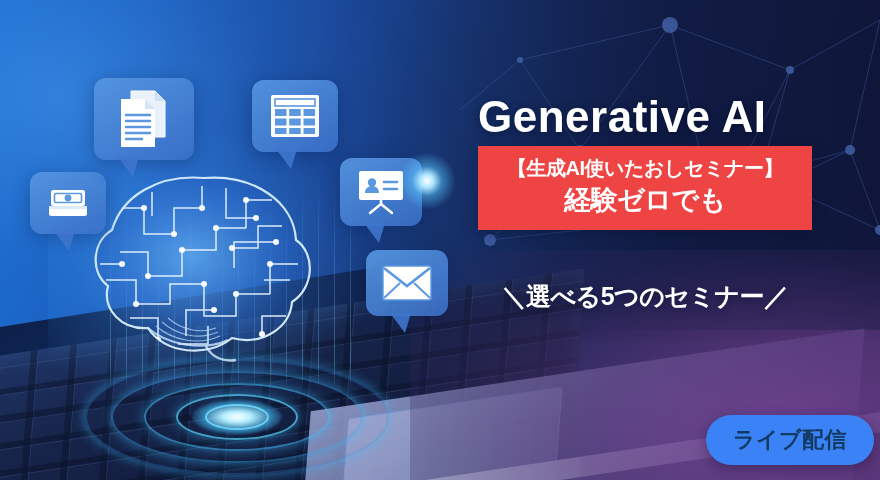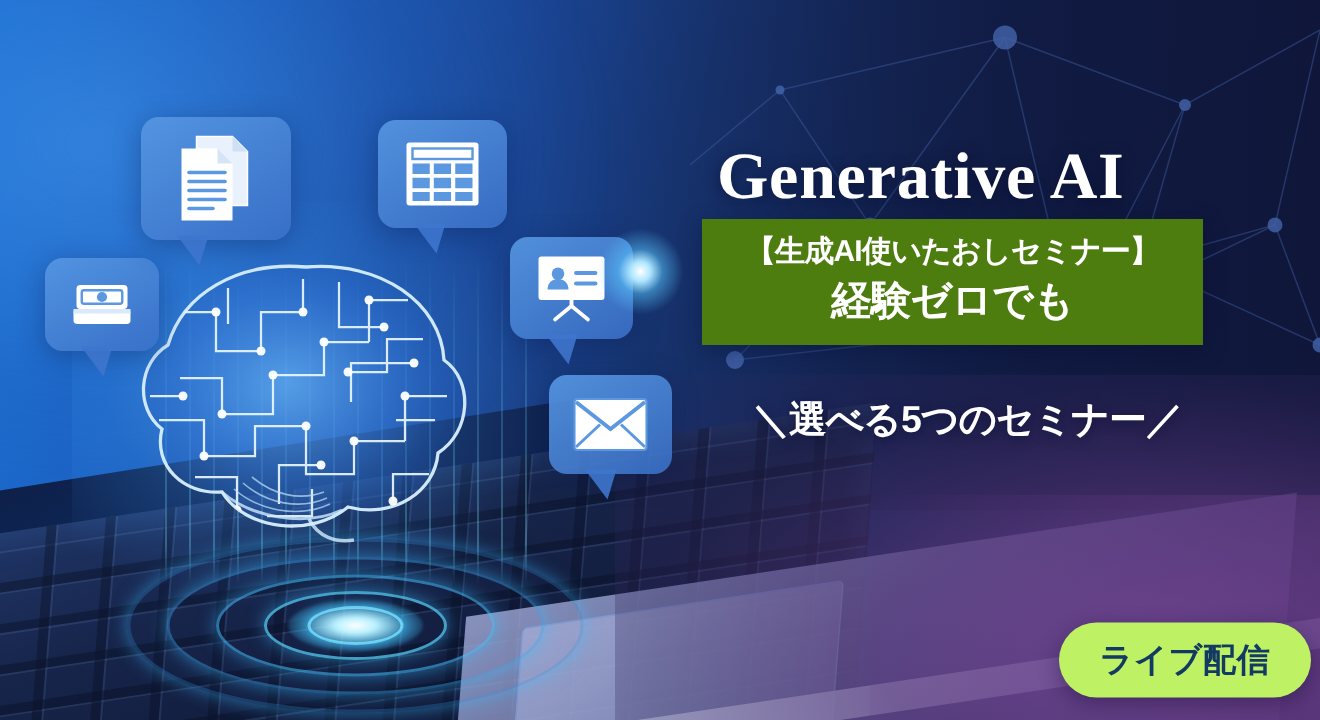--- a/index.html
+++ b/index.html
@@ -231,65 +231,64 @@
   
   .title {
     position: absolute;
     left: 478px; top: 92px;
     font-size: 44px;
     font-weight: bold;
     letter-spacing: 0.5px;
     color: #ffffff;
     text-shadow: 0 2px 10px rgba(0,10,40,0.55);
     white-space: nowrap;
-    font-family: Liberation Serif, serif;
   }
   .headline-box {
     position: absolute;
-    left: 468px; top: 146px;
+    left: 478px; top: 146px;
     width: 334px;
     padding: 8px 0 12px;
-    background: #4d7c0f;
+    background: #ef4444;
     text-align: center;
     box-shadow: 0 3px 14px rgba(6,16,48,0.4);
   }
   .hl-line1 {
     font-size: 20px;
     font-weight: bold;
     color: #ffffff;
     line-height: 1.45;
     letter-spacing: -0.5px;
   }
   .hl-line2, .hl-line3 {
     font-size: 27px;
     font-weight: bold;
     color: #ffffff;
     line-height: 1.28;
     letter-spacing: -0.5px;
     font-family: Liberation Serif, serif;
   }
   .subline {
     position: absolute;
-    left: 478px; top: 263px;
+    left: 478px; top: 280px;
     width: 334px;
     text-align: center;
     font-size: 25px;
     font-weight: bold;
     color: #ffffff;
     letter-spacing: -0.5px;
     text-shadow: 0 2px 8px rgba(0,10,40,0.5);
     white-space: nowrap;
   }
 
   
   .live-badge {
     position: absolute;
     left: 706px; top: 415px;
     padding: 10px 27px;
-    background: #bef264;
+    background: #3b82f6;
     border-radius: 26px;
     box-shadow: 0 4px 14px rgba(20,10,50,0.4);
   }
   .live-badge span {
     font-size: 22px;
     font-weight: bold;
     color: #123a63;
     letter-spacing: 0.5px;
     white-space: nowrap;
   }

